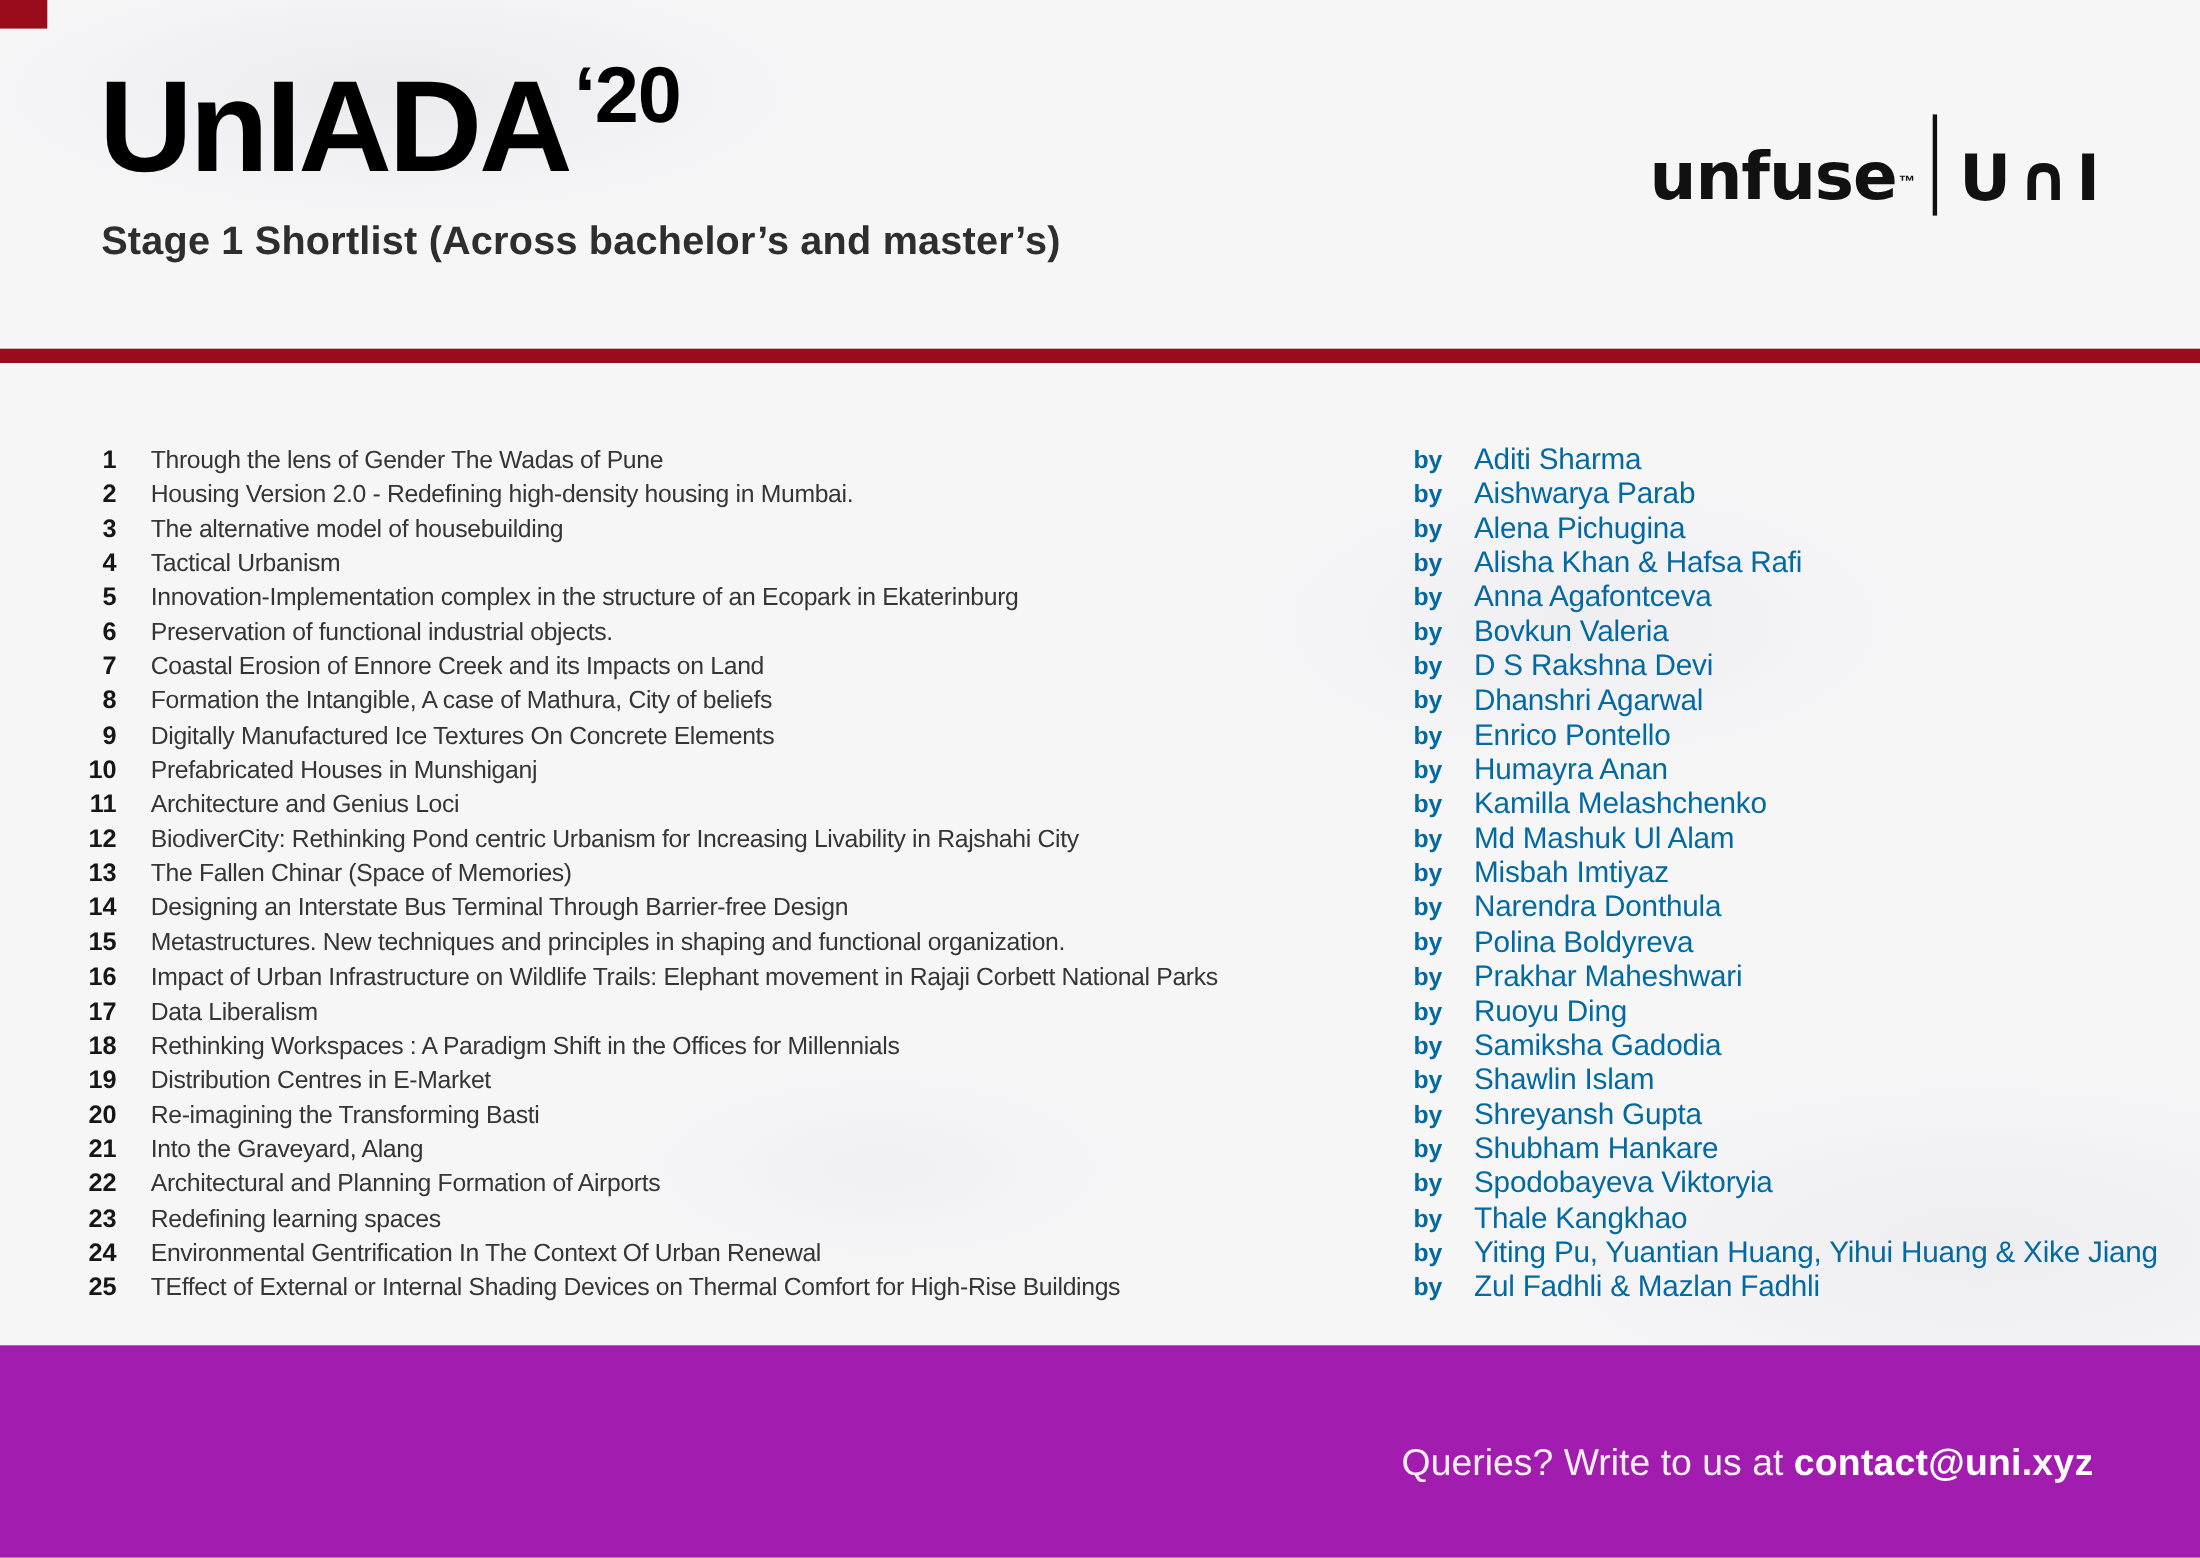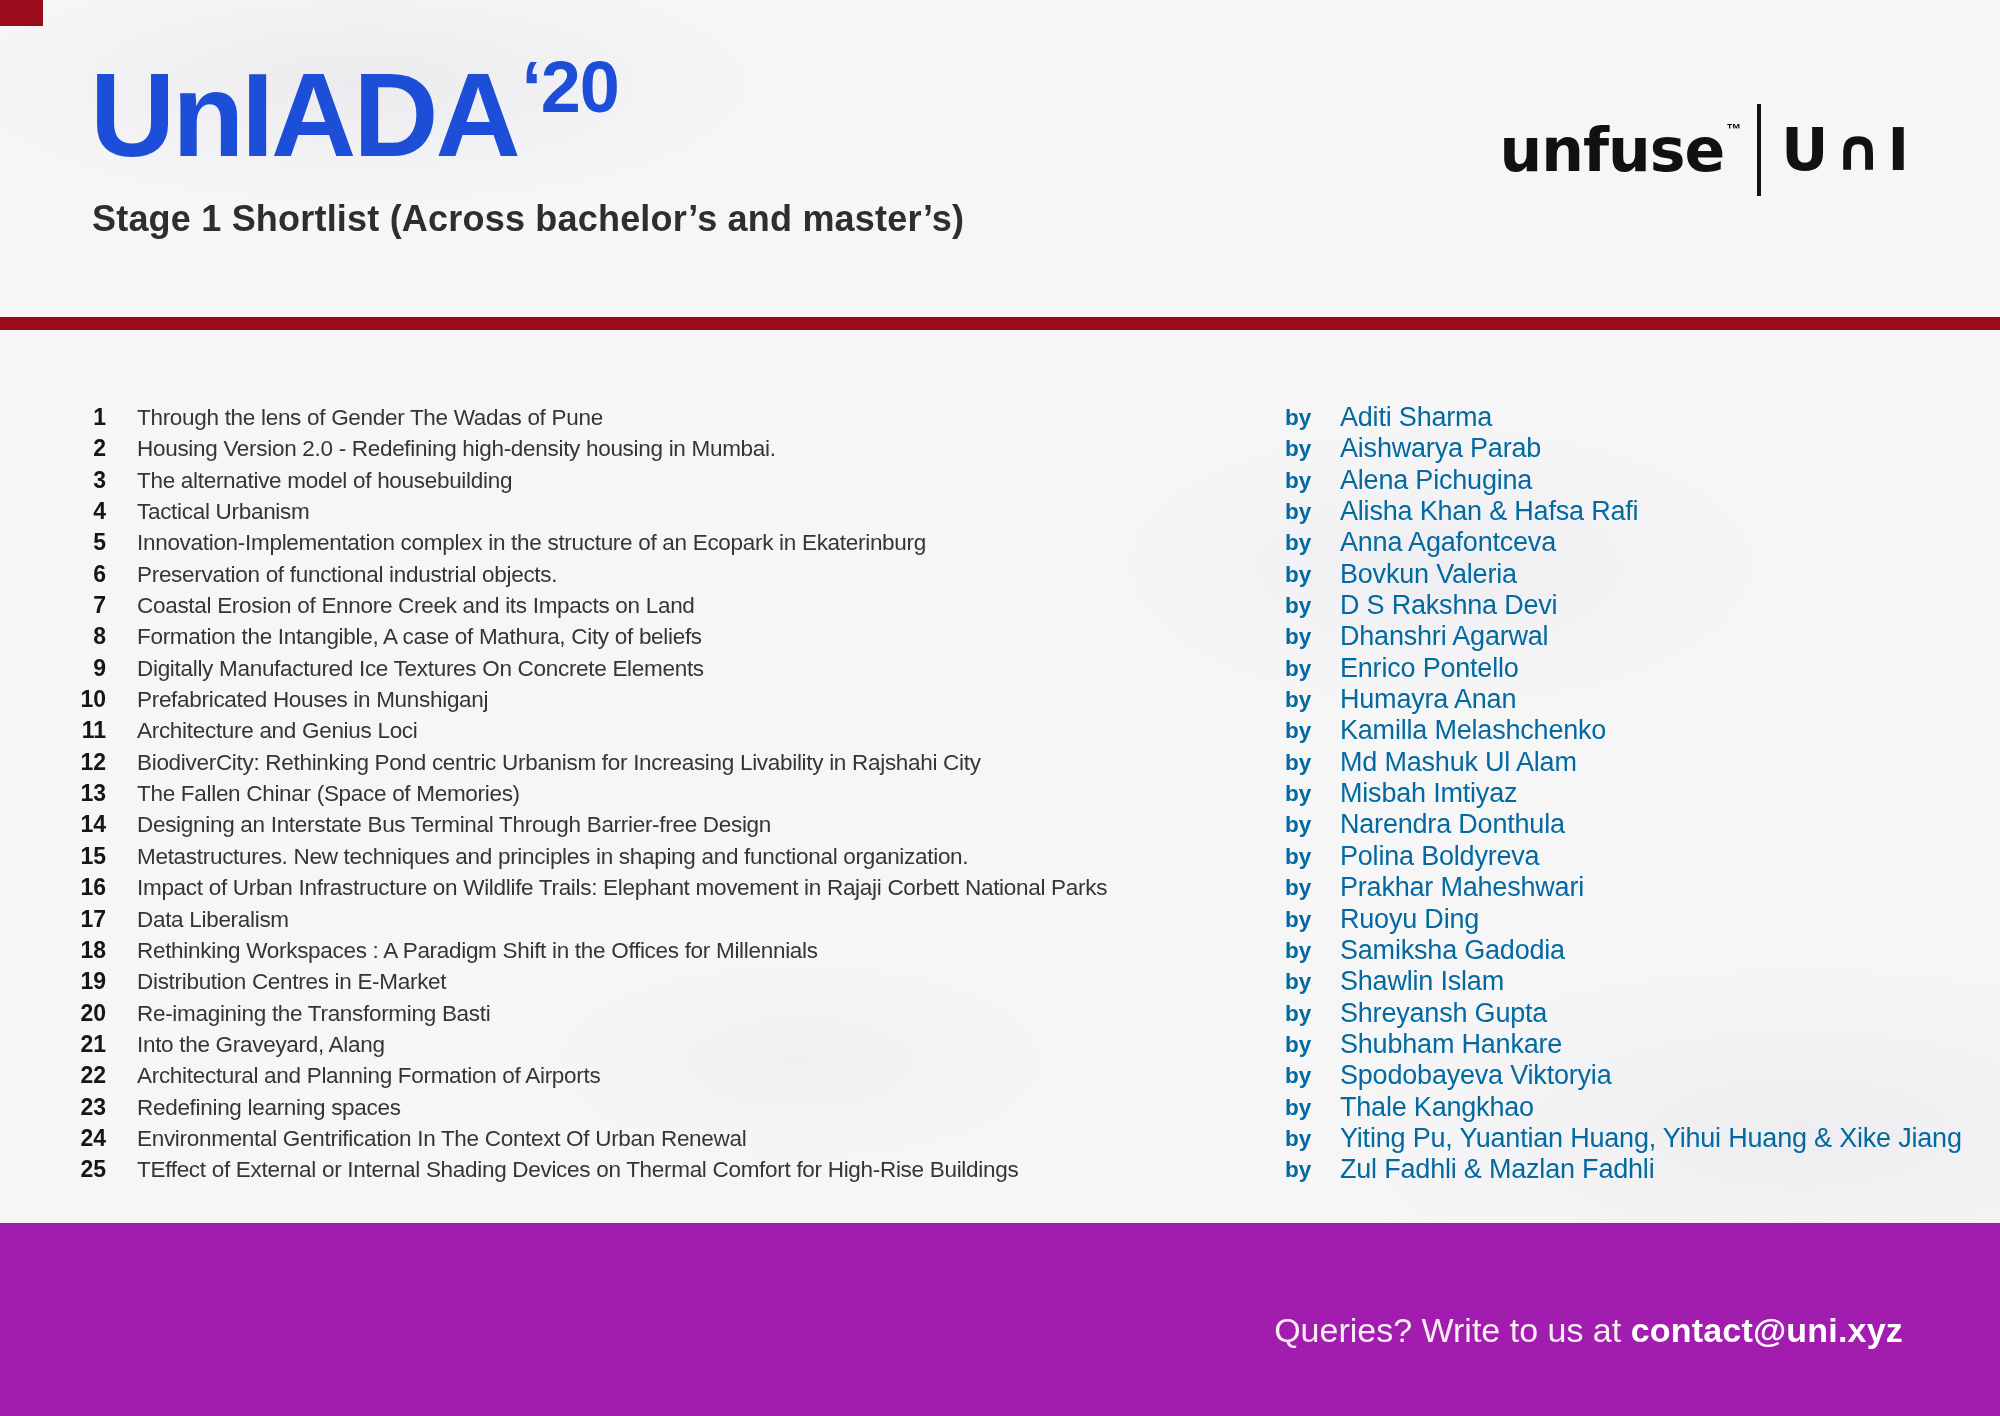--- a/index.html
+++ b/index.html
@@ -27,41 +27,41 @@
     position: absolute; left: 0; top: 0;
     width: 43px; height: 26px;
     background: #9a0b1b;
   }
 
   .title-block { position: absolute; left: 90px; top: 42px; }
   h1 {
     margin: 0;
     font-size: 118px; font-weight: 700;
     letter-spacing: -3px;
-    color: #1d4ed8;
+    color: #000000;
     line-height: 1.25;
     white-space: nowrap;
   }
   h1 .year {
     font-size: 72px;
     letter-spacing: -1px;
     position: relative; top: -44px;
     margin-left: 4px;
   }
   .subtitle {
     position: absolute; left: 92px; top: 198px;
     font-size: 36px; font-weight: 700;
     color: #2e2e2e;
     letter-spacing: 0.2px;
     white-space: nowrap;
   }
 
   .logo {
     position: absolute; right: 85px; top: 104px;
-    display: flex; align-items: center;
+    display: flex; align-items: flex-end;
     color: #111111;
   }
   .logo .unfuse {
     font-size: 60px; font-weight: 700; letter-spacing: -1px;
     font-family: "DejaVu Sans", sans-serif;
   }
   .logo .tm { font-size: 15px; font-weight: 700; position: relative; top: -22px; margin-left: 2px; }
   .logo .bar {
     width: 4px; height: 92px; background: #111111;
     margin: 0 20px 0 16px;

